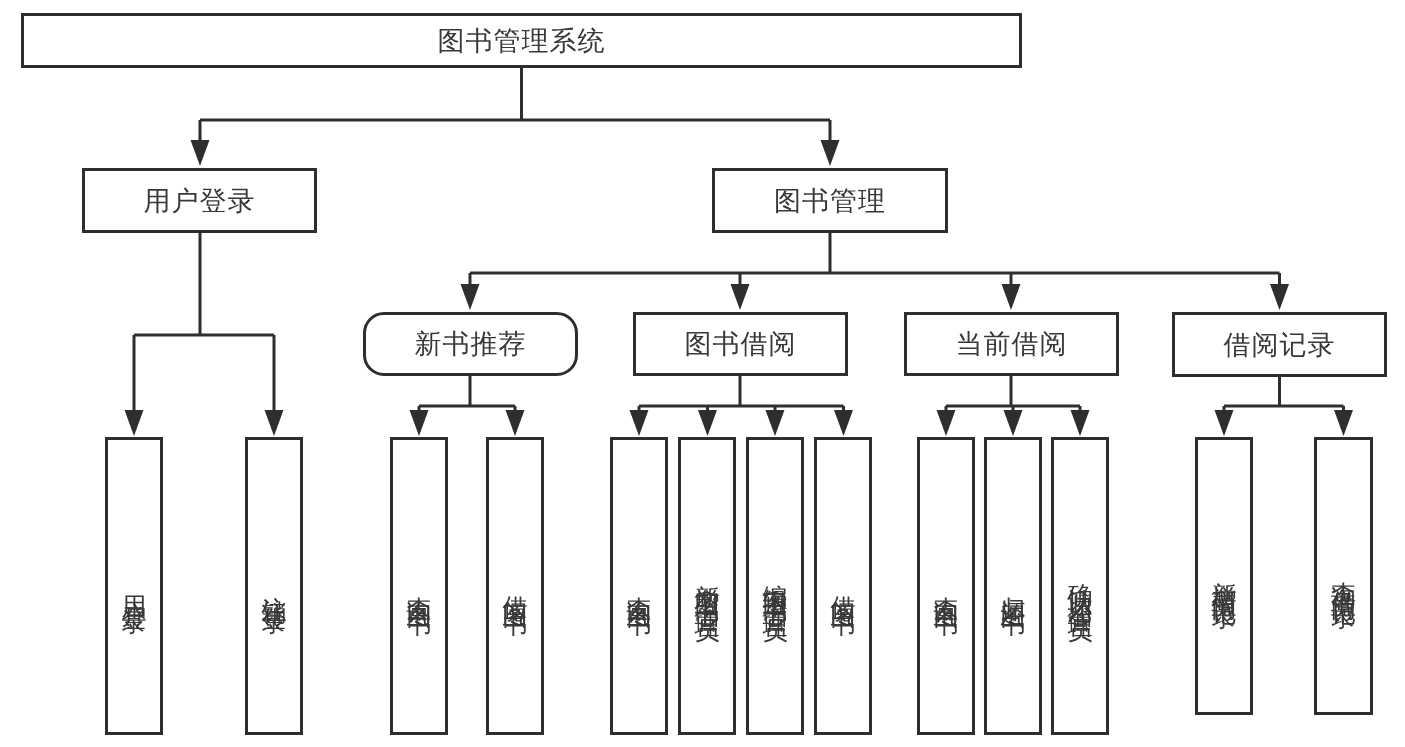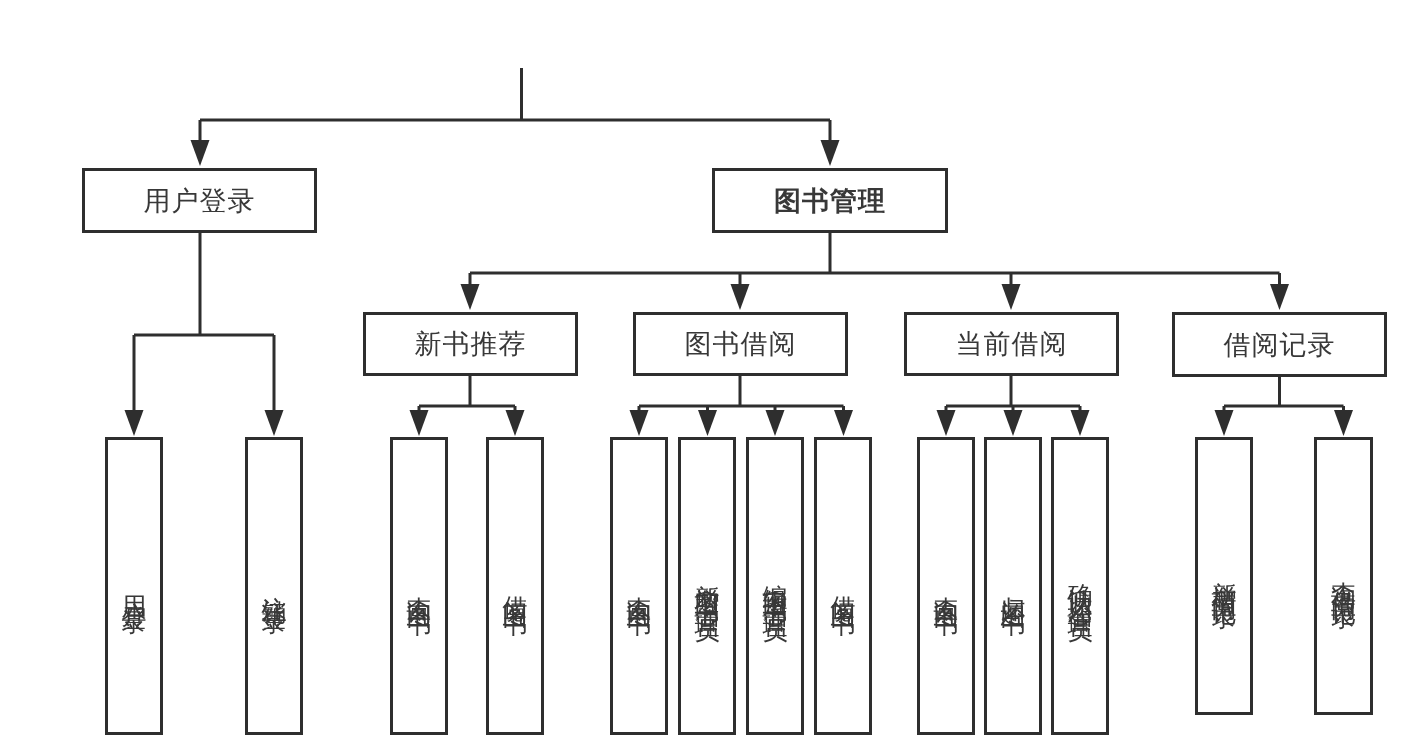--- a/index.html
+++ b/index.html
@@ -99,29 +99,32 @@
       <polygon points="765.5,410 784.5,410 775,436"></polygon>
       <polygon points="834,410 853,410 843.5,436"></polygon>
       <polygon points="936.5,410 955.5,410 946,436"></polygon>
       <polygon points="1003.5,410 1022.5,410 1013,436"></polygon>
       <polygon points="1070.5,410 1089.5,410 1080,436"></polygon>
       <polygon points="1214.5,410 1233.5,410 1224,436"></polygon>
       <polygon points="1334,410 1353,410 1343.5,436"></polygon>
     </g>
   </svg>
 
+  <div class="node" style="left:21px; top:13px; width:1001px; height:55px;">
+    <span>图书管理系统</span>
+  </div>
 
   <div class="node" style="left:82px; top:168px; width:235px; height:65px;">
     <span>用户登录</span>
   </div>
-  <div class="node" style="left:712px; top:168px; width:236px; height:65px;font-weight:bold;">
+  <div class="node" style="left:712px; top:168px; width:236px; height:65px;">
     <span>图书管理</span>
   </div>
 
-  <div class="node" style="left:363px; top:312px; width:215px; height:64px;">
+  <div class="node" style="left:363px; top:312px; width:215px; height:64px;border-radius:21px;">
     <span>新书推荐</span>
   </div>
   <div class="node" style="left:904px; top:312px; width:215px; height:64px;">
     <span>当前借阅</span>
   </div>
   <div class="node" style="left:633px; top:312px; width:215px; height:64px;">
     <span>图书借阅</span>
   </div>
   <div class="node" style="left:1172px; top:312px; width:215px; height:65px;">
     <span>借阅记录</span>

